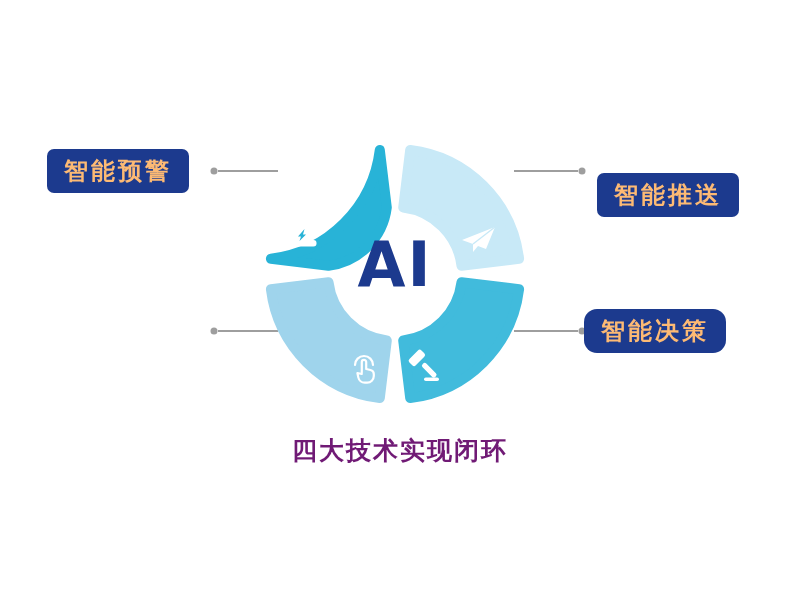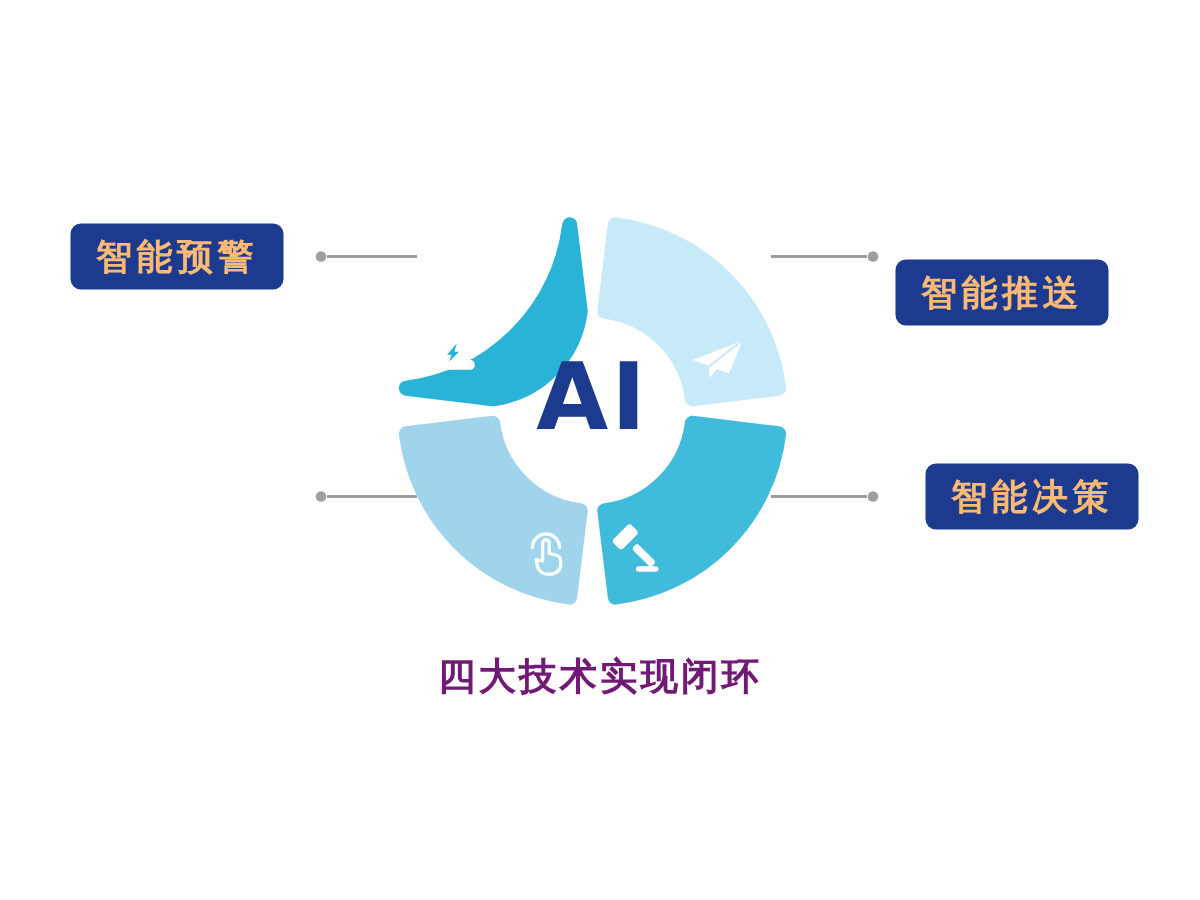--- a/index.html
+++ b/index.html
@@ -14,21 +14,21 @@
   .label-box {
     position: absolute; width: 142px; height: 44px;
     background: #1c3a8e; border-radius: 7px;
     color: #fdba74; font-size: 24px; font-weight: bold;
     display: flex; align-items: center; justify-content: center;
     letter-spacing: 3px;
   }
   .tl { left: 47px;  top: 149px; }
   .tr { left: 597px; top: 149px; margin-top: 24px; }
   .bl { left: 47px;  top: 309px; }
-  .br { left: 617px; top: 309px; }
+  .br { left: 584px; top: 309px; border-radius: 13px; }
   .ai {
     position: absolute; left: 315px; top: 220px; width: 160px; height: 88px;
     display: flex; align-items: center; justify-content: center;
     font-size: 62px; font-weight: bold; color: #1c3a8e; letter-spacing: 2px;
   }
   .caption {
     position: absolute; left: 0; top: 434px; width: 800px;
     text-align: center; font-size: 25px; font-weight: bold;
     color: #701a75; letter-spacing: 2px;
   }

